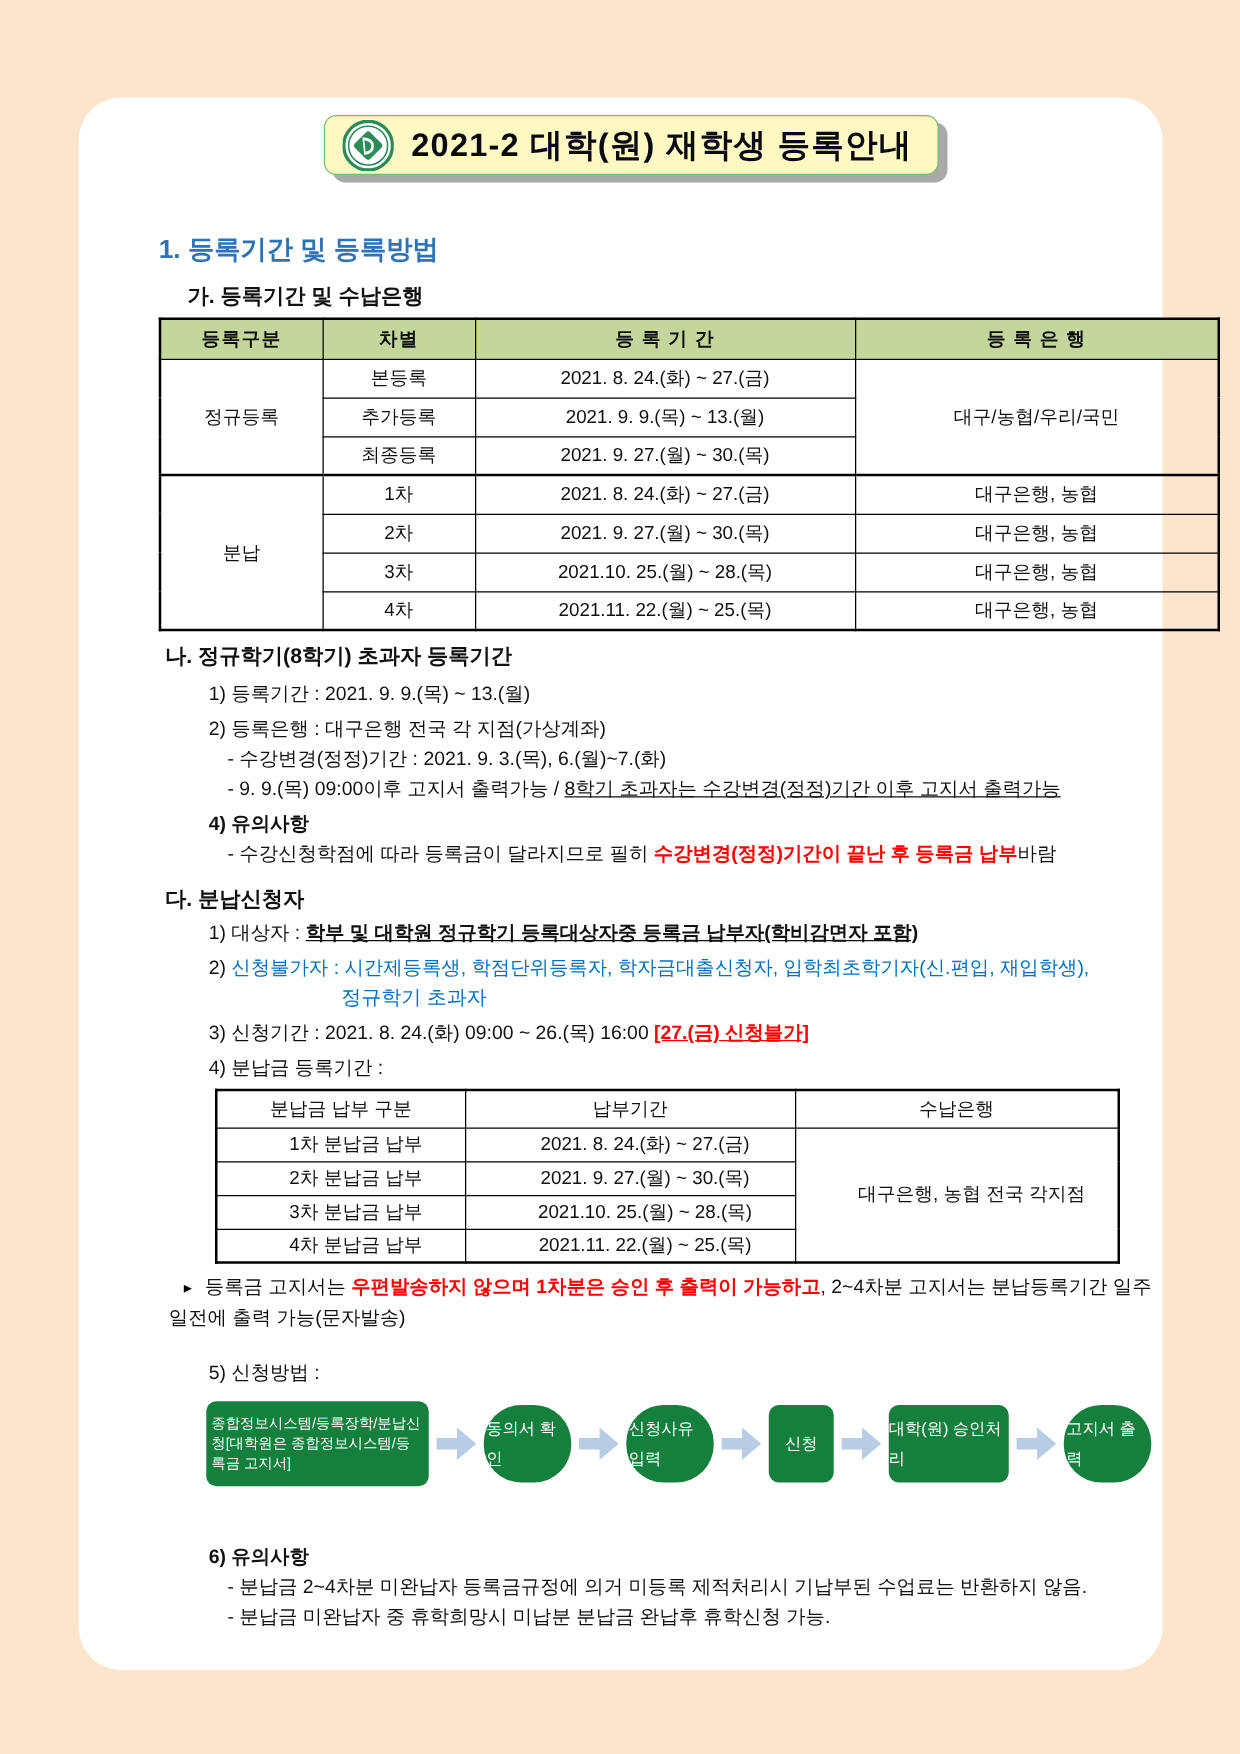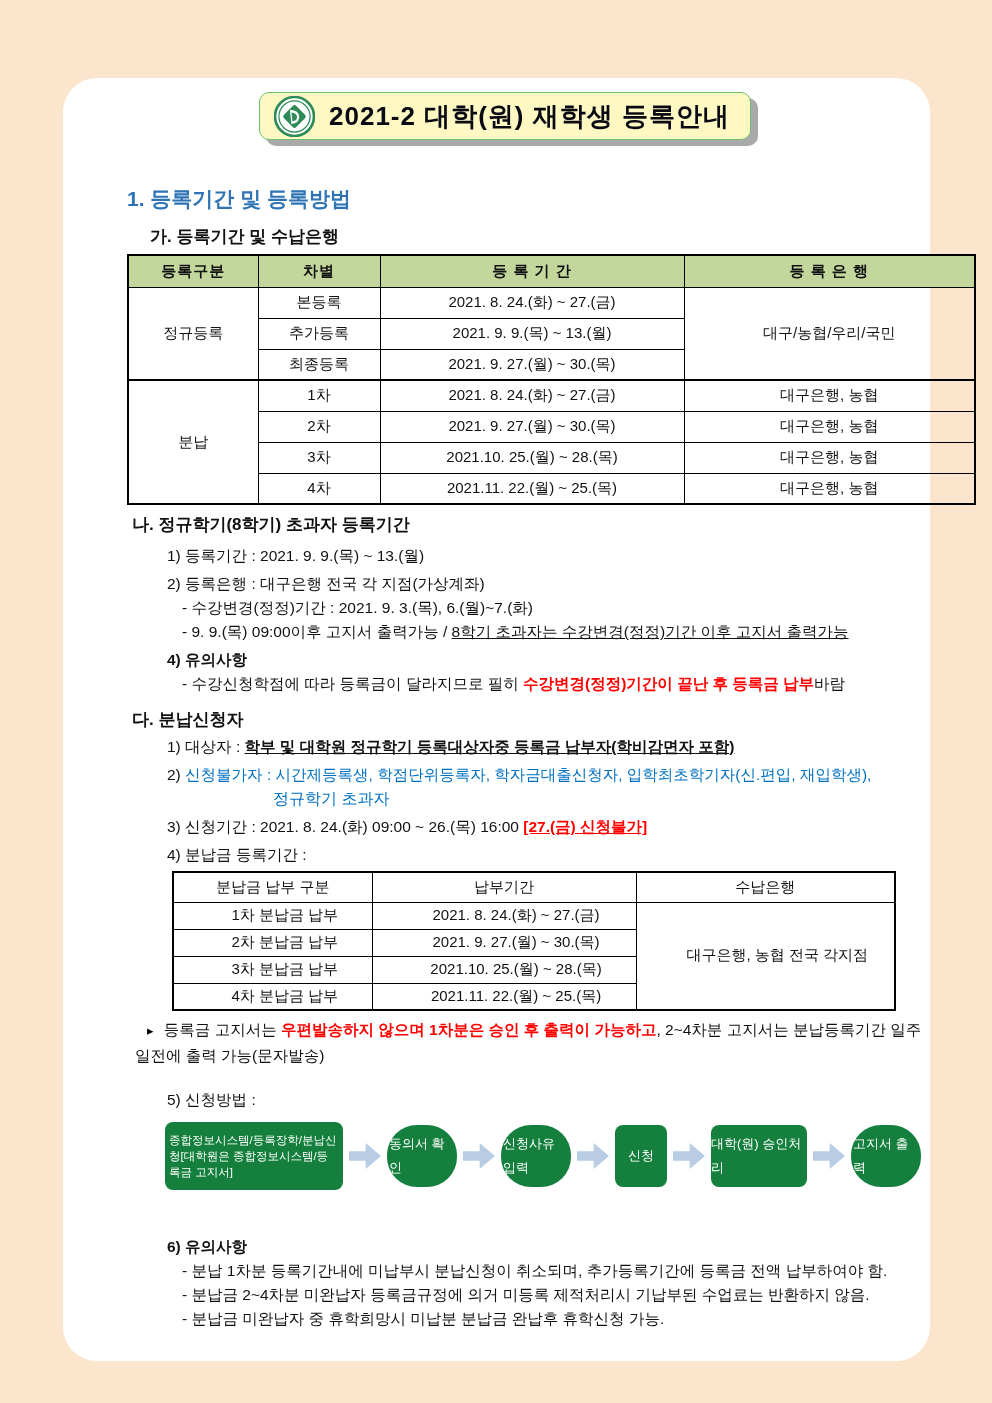--- a/index.html
+++ b/index.html
@@ -196,17 +196,16 @@
     <div class="flow-box fb-md">신청사유 입력</div>
     <div class="flow-arrow"></div>
     <div class="flow-box fb-sm">신청</div>
     <div class="flow-arrow"></div>
     <div class="flow-box fb-wd">대학(원) 승인처리</div>
     <div class="flow-arrow"></div>
     <div class="flow-box fb-md">고지서 출력</div>
   </div>
 
   <div class="lvl1 gap45" style="font-weight:bold;">6) 유의사항</div>
-  <div class="lvl2">- 분납 1차분 등록기간내에 미납부시 분납신청이 취소되며, 추가등록기간에 등록금 전액 납부하여야 함.</div>
   <div class="lvl2">- 분납금 2~4차분 미완납자 등록금규정에 의거 미등록 제적처리시 기납부된 수업료는 반환하지 않음.</div>
   <div class="lvl2">- 분납금 미완납자 중 휴학희망시 미납분 분납금 완납후 휴학신청 가능.</div>
 
 </div>
 
 </body></html>

